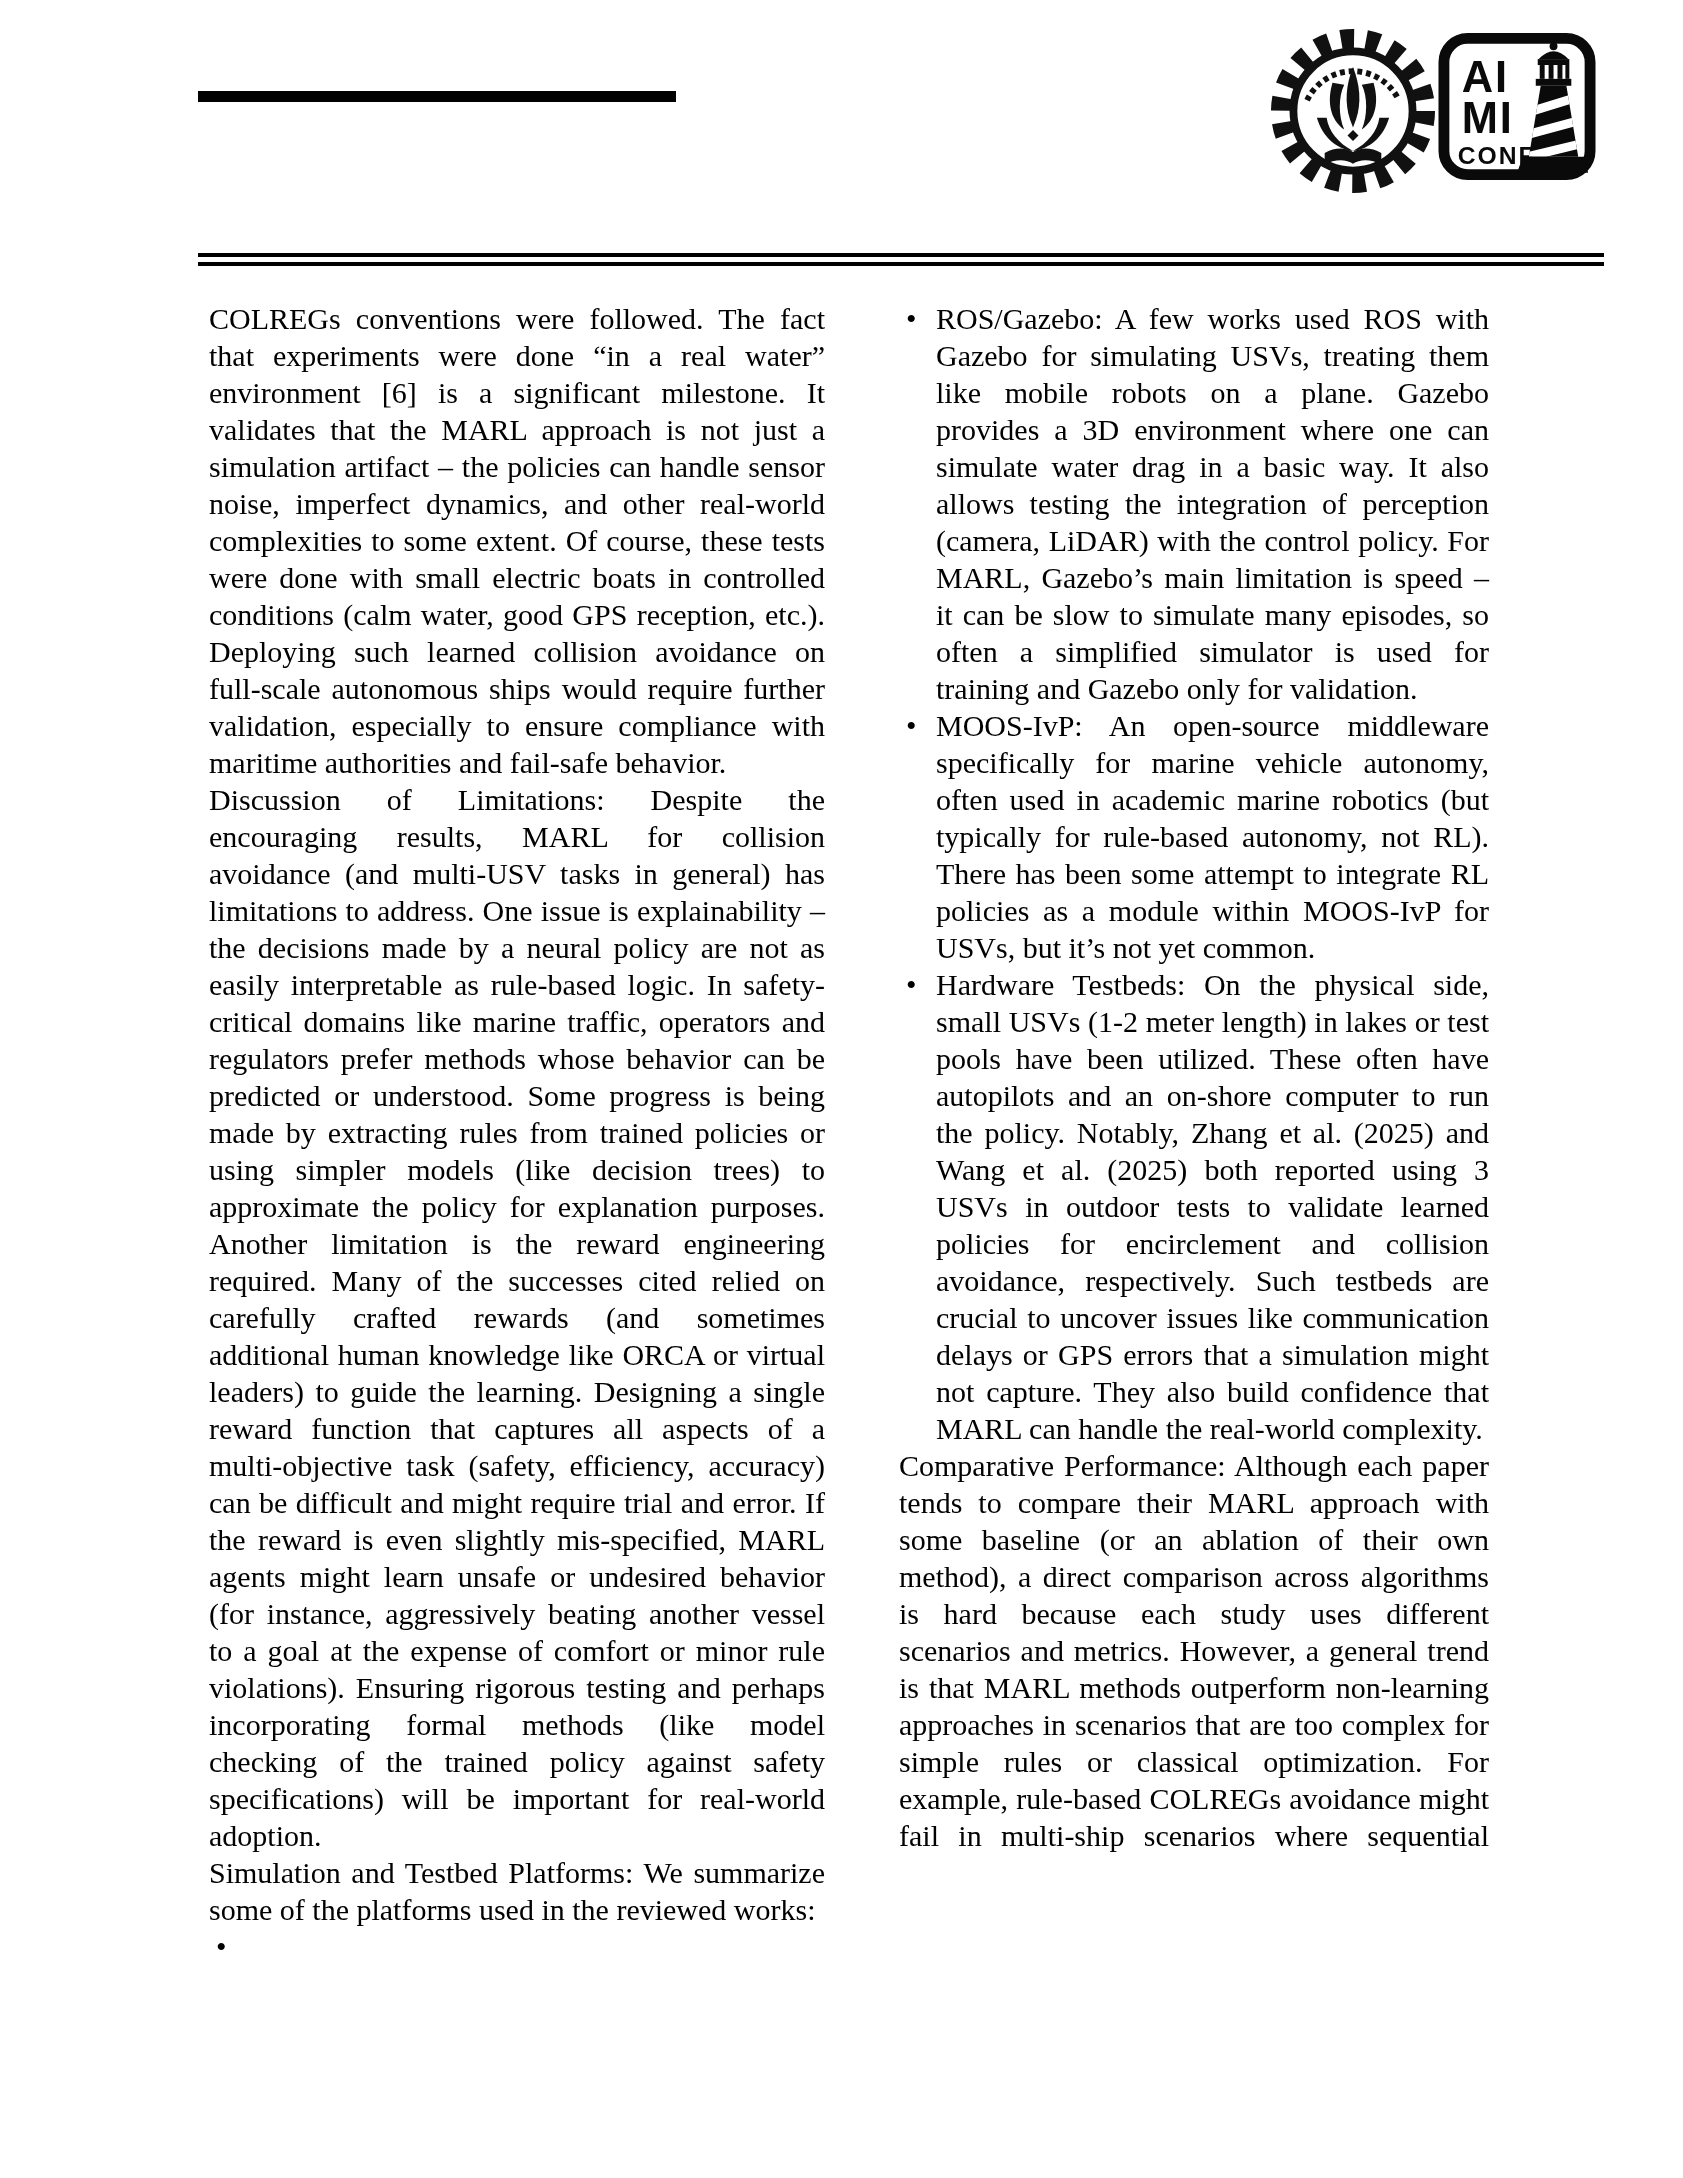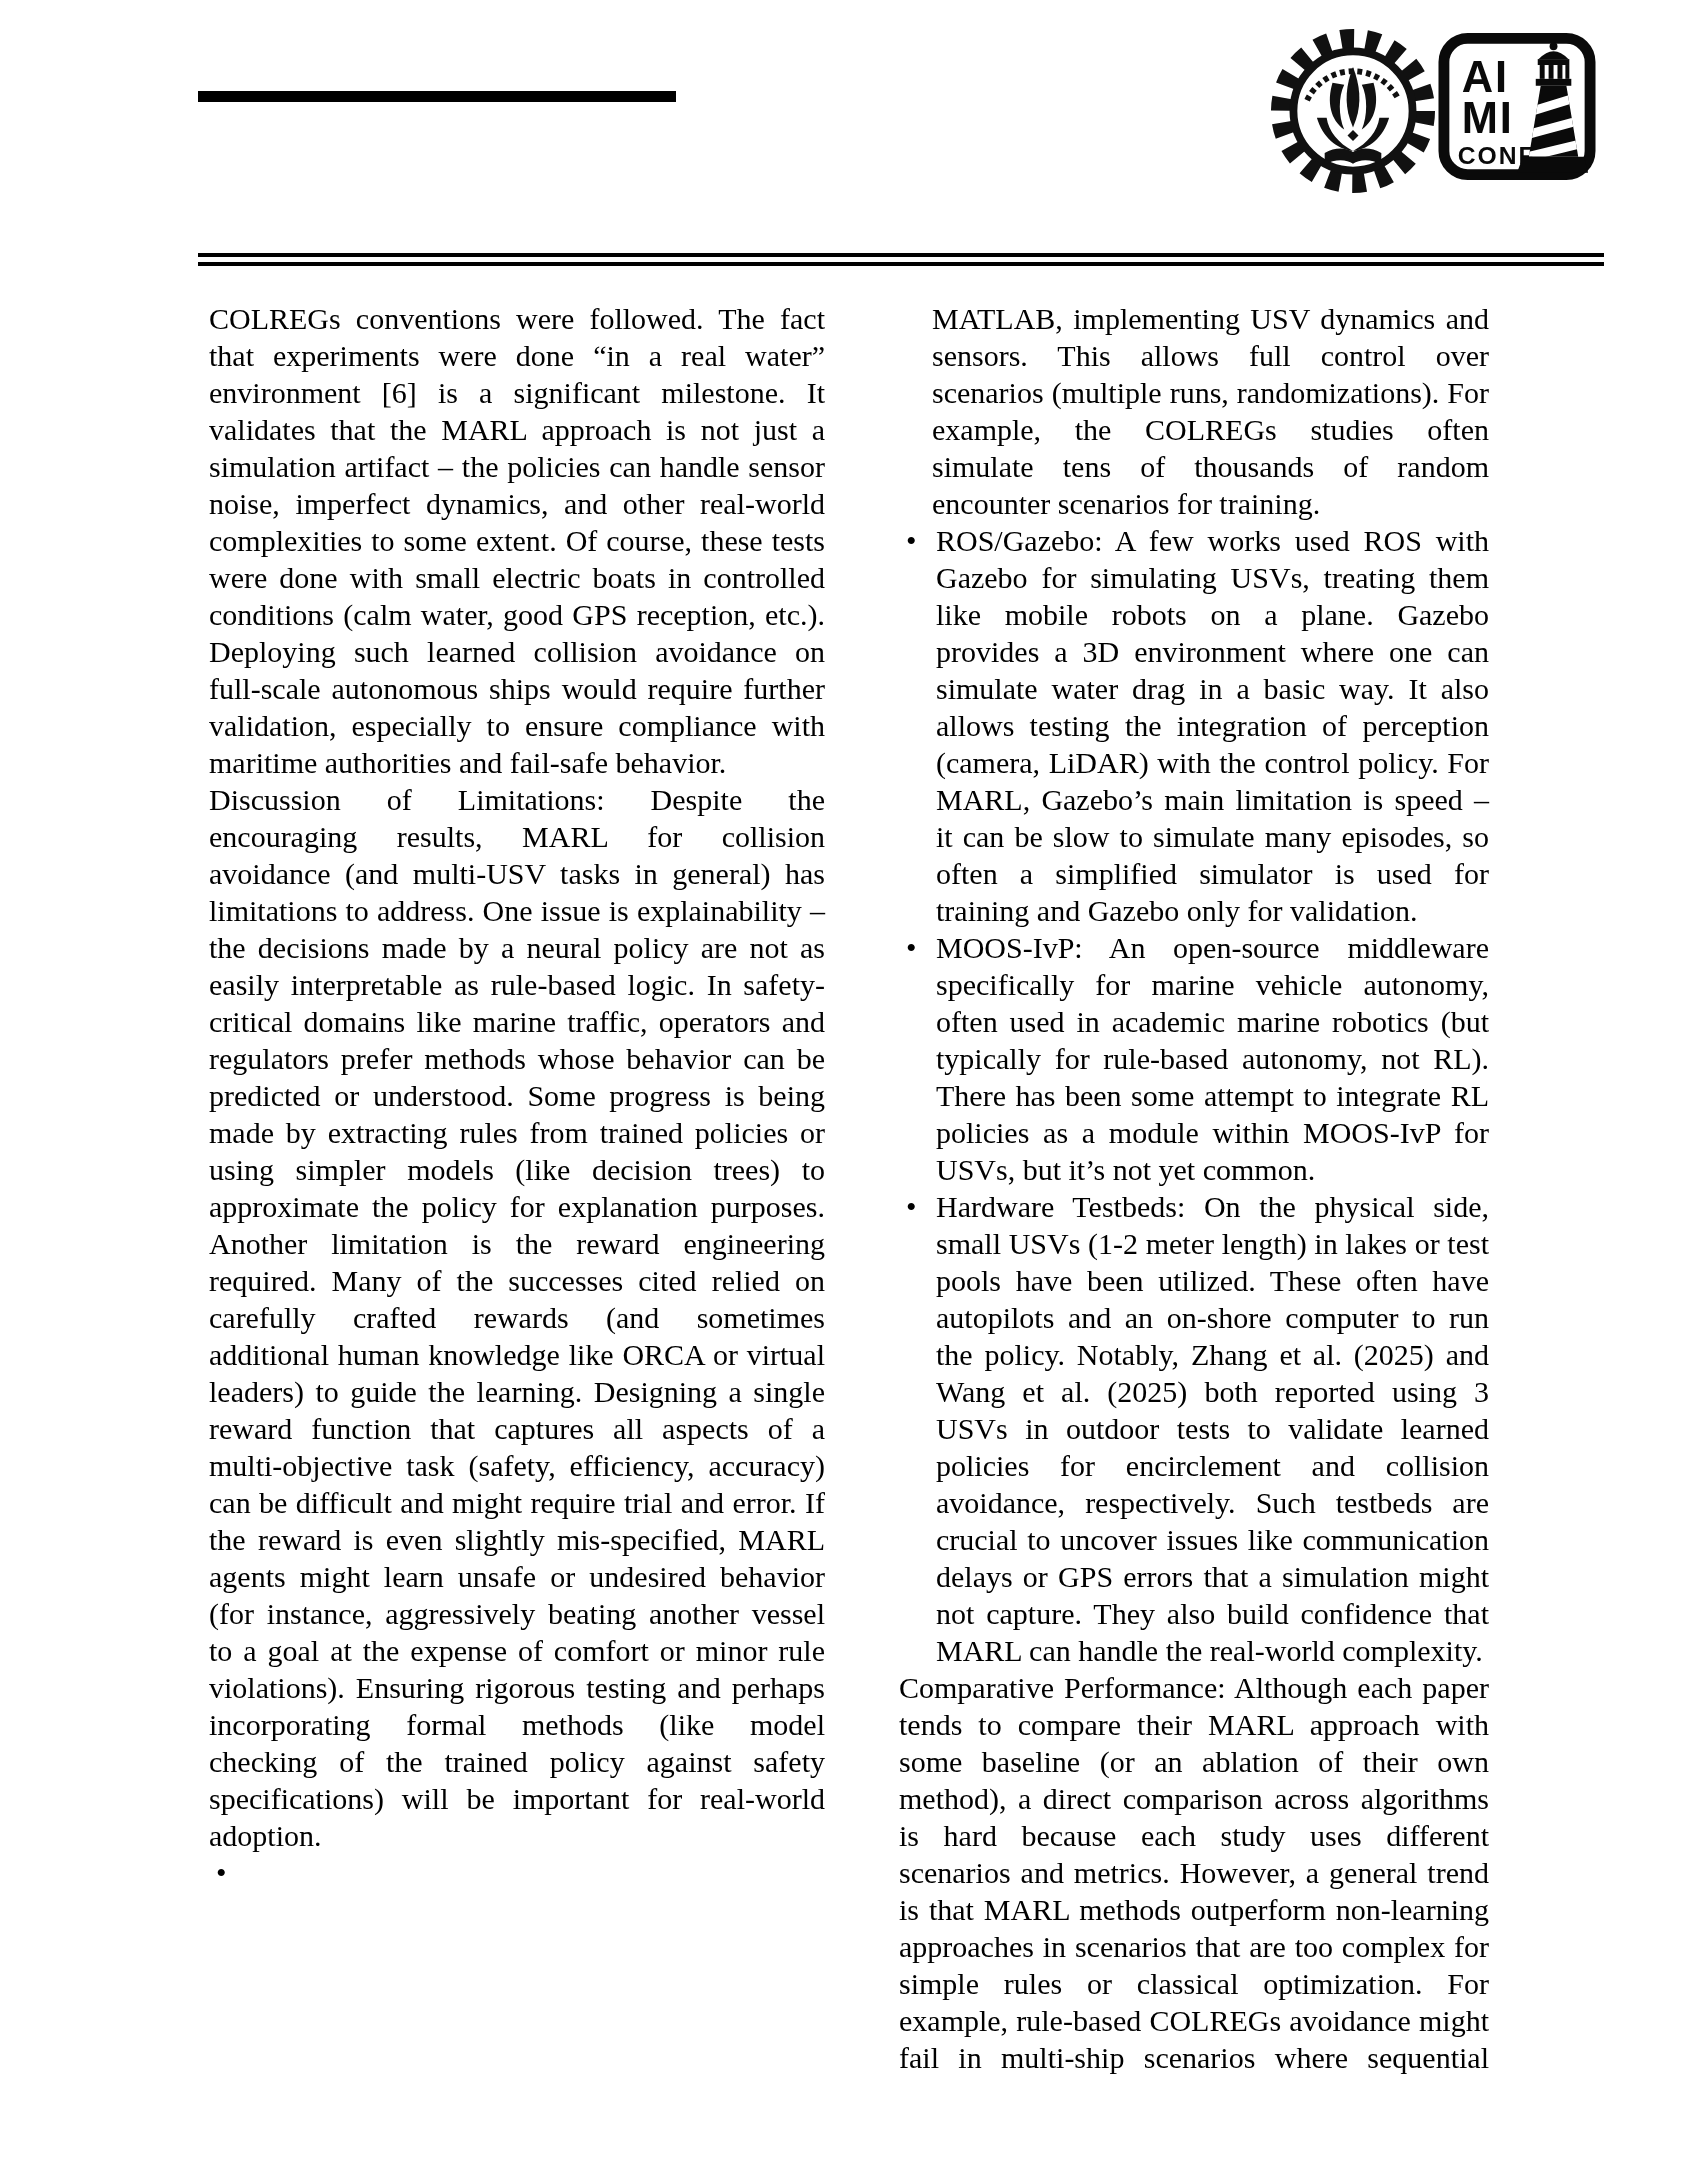--- a/index.html
+++ b/index.html
@@ -99,24 +99,24 @@
       </g>
       <path d="M86,126 L148,126 L152,142 L80,142 Z" fill="#0a0a0a"></path>
     </g>
   </svg>
 
   <div class="divider"></div>
 
   <div class="col col-left">
       <div class="para ">COLREGs conventions were followed. The fact that experiments were done “in a real water” environment [6] is a significant milestone. It validates that the MARL approach is not just a simulation artifact – the policies can handle sensor noise, imperfect dynamics, and other real-world complexities to some extent. Of course, these tests were done with small electric boats in controlled conditions (calm water, good GPS reception, etc.). Deploying such learned collision avoidance on full-scale autonomous ships would require further validation, especially to ensure compliance with maritime authorities and fail-safe behavior.</div>
       <div class="para ">Discussion of Limitations: Despite the encouraging results, MARL for collision avoidance (and multi-USV tasks in general) has limitations to address. One issue is explainability – the decisions made by a neural policy are not as easily interpretable as rule-based logic. In safety-critical domains like marine traffic, operators and regulators prefer methods whose behavior can be predicted or understood. Some progress is being made by extracting rules from trained policies or using simpler models (like decision trees) to approximate the policy for explanation purposes. Another limitation is the reward engineering required. Many of the successes cited relied on carefully crafted rewards (and sometimes additional human knowledge like ORCA or virtual leaders) to guide the learning. Designing a single reward function that captures all aspects of a multi-objective task (safety, efficiency, accuracy) can be difficult and might require trial and error. If the reward is even slightly mis-specified, MARL agents might learn unsafe or undesired behavior (for instance, aggressively beating another vessel to a goal at the expense of comfort or minor rule violations). Ensuring rigorous testing and perhaps incorporating formal methods (like model checking of the trained policy against safety specifications) will be important for real-world adoption.</div>
+      <div class="para ">Simulation and Testbed Platforms: We summarize some of the platforms used in the reviewed works:</div>
       <div class="para bullet flush-last"><span class="bullet-marker">•</span></div>
     </div>
   <div class="col col-right">
-      <div class="para continuation">MATLAB, implementing USV dynamics and sensors. This allows full control over scenarios (multiple runs, randomizations). For example, the COLREGs studies often simulate tens of thousands of random encounter scenarios for training.</div>
       <div class="para bullet"><span class="bullet-marker">•</span><span>ROS/Gazebo: A few works used ROS with Gazebo for simulating USVs, treating them like mobile robots on a plane. Gazebo provides a 3D environment where one can simulate water drag in a basic way. It also allows testing the integration of perception (camera, LiDAR) with the control policy. For MARL, Gazebo’s main limitation is speed – it can be slow to simulate many episodes, so often a simplified simulator is used for training and Gazebo only for validation.</span></div>
       <div class="para bullet"><span class="bullet-marker">•</span><span>MOOS-IvP: An open-source middleware specifically for marine vehicle autonomy, often used in academic marine robotics (but typically for rule-based autonomy, not RL). There has been some attempt to integrate RL policies as a module within MOOS-IvP for USVs, but it’s not yet common.</span></div>
       <div class="para bullet"><span class="bullet-marker">•</span><span>Hardware Testbeds: On the physical side, small USVs (1-2 meter length) in lakes or test pools have been utilized. These often have autopilots and an on-shore computer to run the policy. Notably, Zhang et al. (2025) and Wang et al. (2025) both reported using 3 USVs in outdoor tests to validate learned policies for encirclement and collision avoidance, respectively. Such testbeds are crucial to uncover issues like communication delays or GPS errors that a simulation might not capture. They also build confidence that MARL can handle the real-world complexity.</span></div>
       <div class="para flush-last">Comparative Performance: Although each paper tends to compare their MARL approach with some baseline (or an ablation of their own method), a direct comparison across algorithms is hard because each study uses different scenarios and metrics. However, a general trend is that MARL methods outperform non-learning approaches in scenarios that are too complex for simple rules or classical optimization. For example, rule-based COLREGs avoidance might fail in multi-ship scenarios where sequential</div>
     </div>
 
 </div>
 
 
 </body></html>

